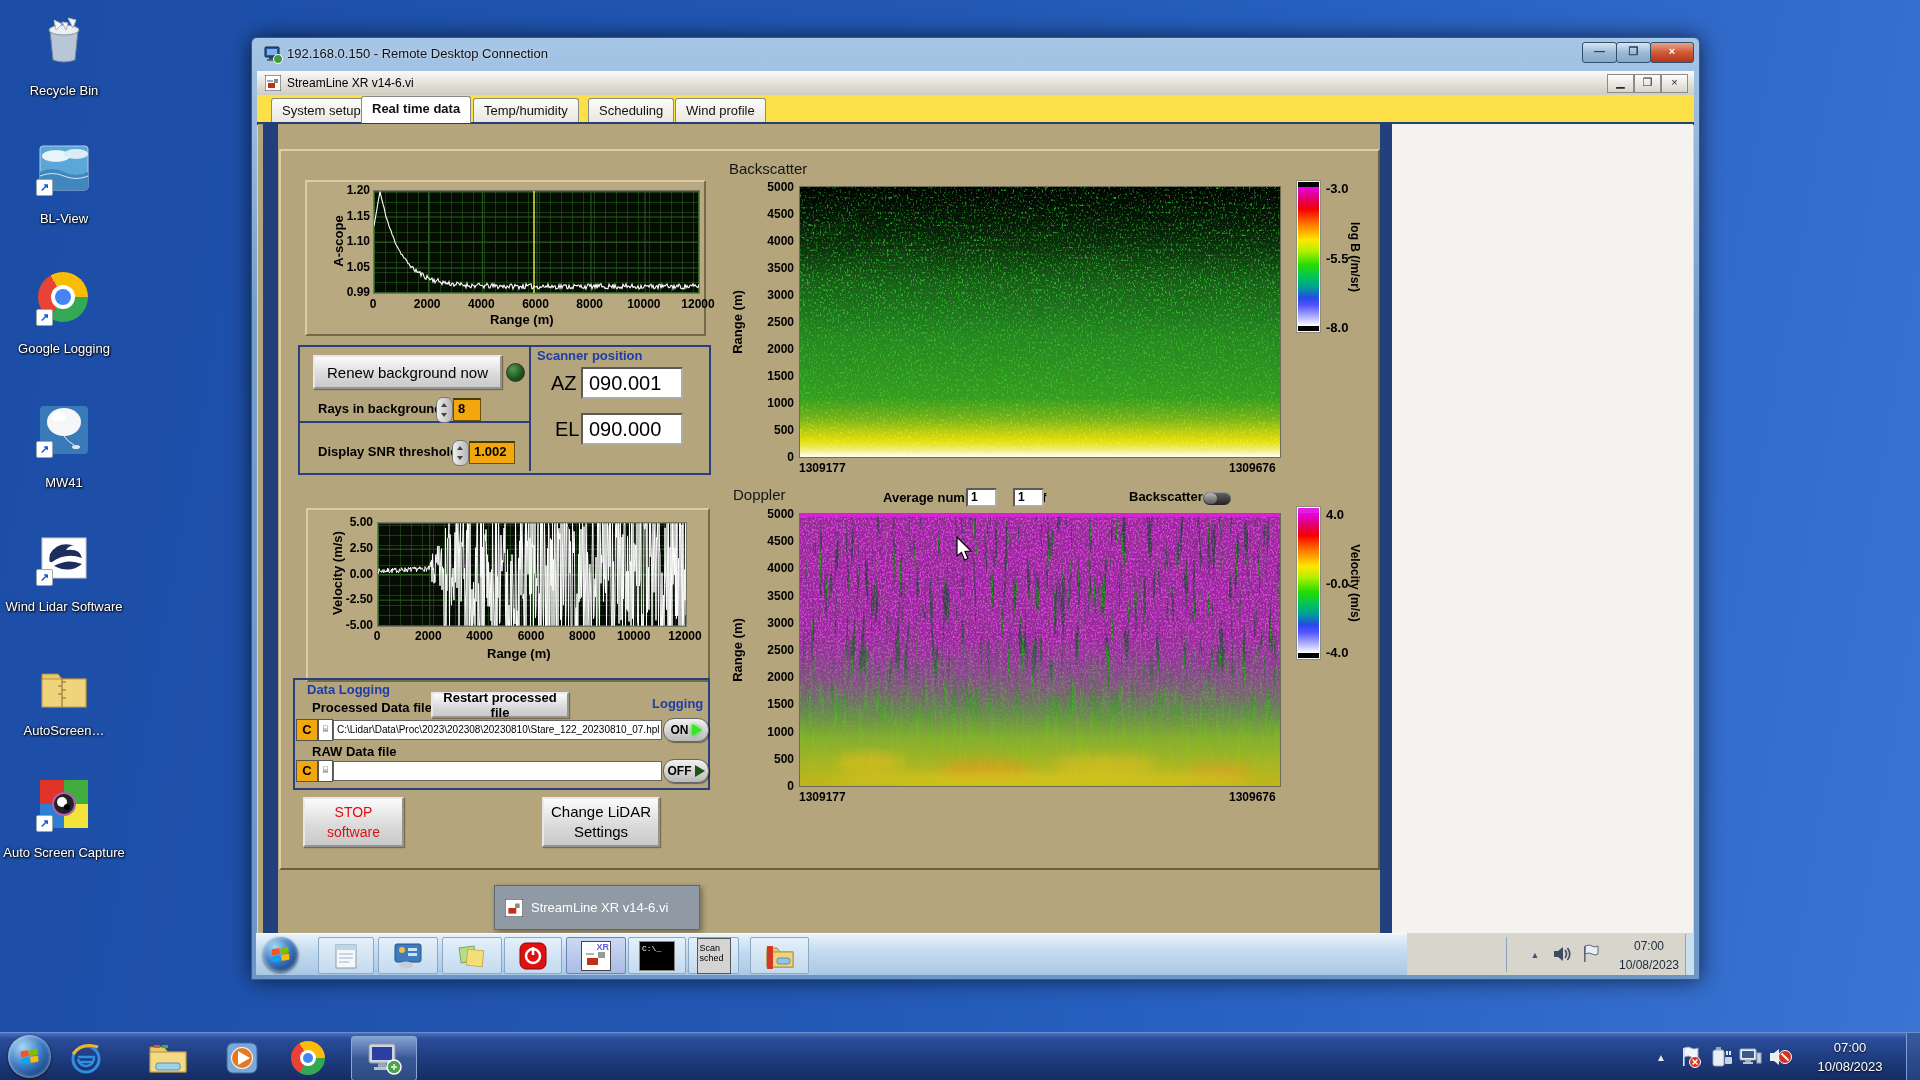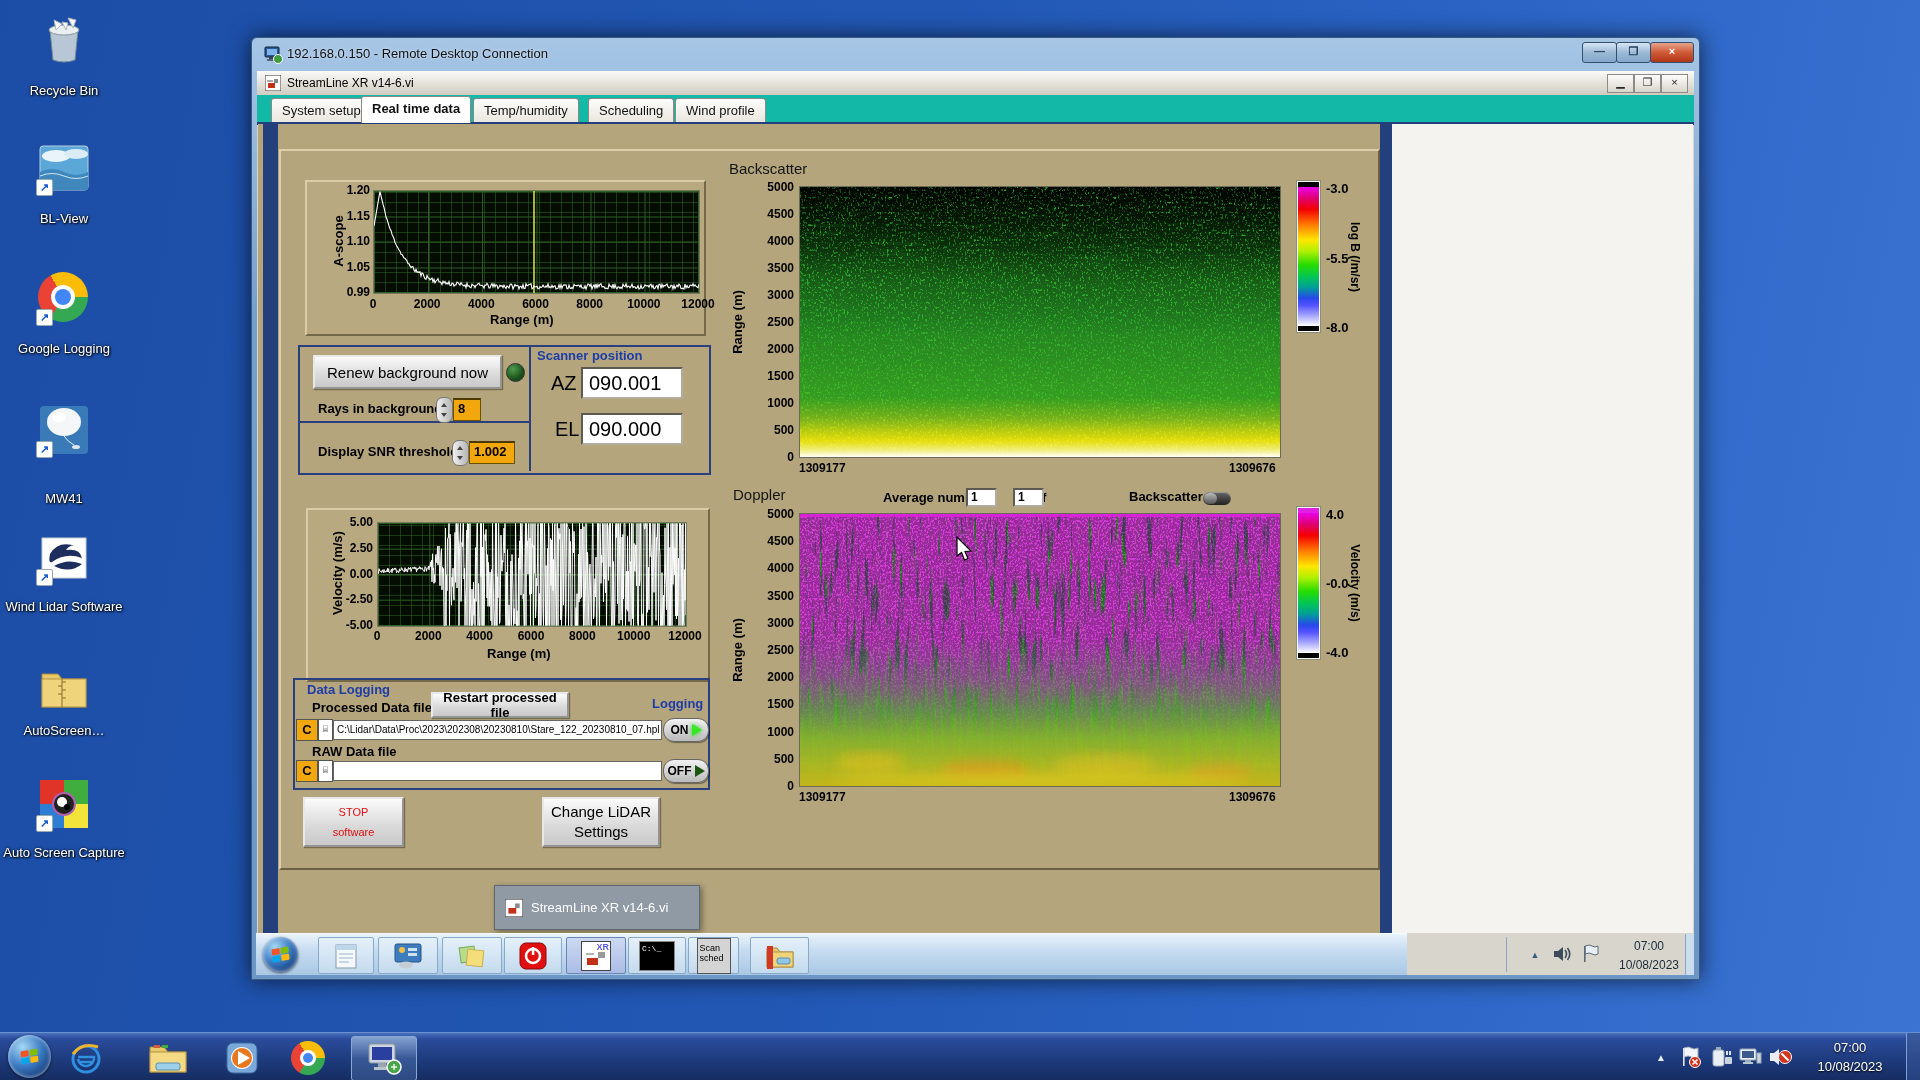--- a/index.html
+++ b/index.html
@@ -15,21 +15,21 @@
   #rdpwin{position:absolute;left:251px;top:37px;width:1447px;height:941px;background:linear-gradient(180deg,#a7c6e6,#759ecb 30%,#6b96c6);border:1px solid #3a5a80;border-radius:6px 6px 0 0;box-shadow:0 0 22px rgba(0,0,0,.65);}
   #rdptitle{position:absolute;left:0;top:0;right:0;height:33px;}
   #rdptitle .t{position:absolute;left:35px;top:8px;font-size:13px;color:#111;text-shadow:0 0 3px #dce9f5;}
   .aerobtn{position:absolute;top:4px;height:19px;width:33px;background:linear-gradient(180deg,#d7e6f4,#9cb9d6 50%,#86a8cb);border:1px solid #30506e;border-radius:3px;color:#24405c;font-size:11px;font-weight:bold;text-align:center;line-height:17px;}
   .aerobtn.close{width:42px;background:linear-gradient(180deg,#e8a38c,#cf5a36 50%,#b23618);color:#fff;}
   #session{position:absolute;left:5px;top:33px;width:1437px;height:904px;background:#d8d5cc;overflow:hidden;}
   
   #apptitle{position:absolute;left:0;top:0;width:1437px;height:24px;background:linear-gradient(180deg,#fbfaf7,#dcd9d0 70%,#cfccc2);border-bottom:1px solid #9a9890;}
   #apptitle .t{position:absolute;left:30px;top:5px;font-size:12px;color:#000;}
   .cbtn{position:absolute;top:3px;width:25px;height:17px;background:linear-gradient(180deg,#fdfdfc,#d8d5cb);border:1px solid #8c8c84;text-align:center;line-height:15px;font-size:11px;color:#222;}
-  #tabstrip{position:absolute;left:0;top:24px;width:1437px;height:27px;background:#14b8a6;}
+  #tabstrip{position:absolute;left:0;top:24px;width:1437px;height:27px;background:#fde047;}
   .tab{position:absolute;top:3px;height:23px;background:linear-gradient(180deg,#fcfcfa,#e9e7df);border:1px solid #8a8a84;border-bottom:none;border-radius:3px 3px 0 0;font-size:13px;color:#111;text-align:center;line-height:23px;padding:0 10px;}
   .tab.active{top:1px;height:26px;background:#fff;font-weight:bold;z-index:3;}
   
   .navyline{background:#24407c;}
   .lvface{background:#b4a57d;}
   #lvpanel{position:absolute;left:279px;top:149px;width:1097px;height:717px;background:#b4a57d;border-top:2px solid #dccfa9;border-left:2px solid #dccfa9;border-right:2px solid #6b6046;border-bottom:2px solid #6b6046;}
   .lvraised{background:#b8a981;border-top:2px solid #d9cca6;border-left:2px solid #d9cca6;border-right:2px solid #75694c;border-bottom:2px solid #75694c;}
   .bluebox{border:2px solid #2a3f7e;}
   .lvlabel{font-size:13px;font-weight:bold;color:#000;white-space:nowrap;}
   .bluelabel{font-size:13px;font-weight:bold;color:#1d3da8;white-space:nowrap;}
@@ -115,21 +115,21 @@
     <div class="dicon" style="top:394px;">
       <svg width="52" height="52" viewBox="0 0 52 52">
           <rect x="2" y="2" width="48" height="48" rx="4" fill="#3a7ab8"></rect>
           <ellipse cx="26" cy="18" rx="17" ry="14" fill="#f4f6f8"></ellipse>
           <ellipse cx="21" cy="13" rx="7" ry="5" fill="#ffffff"></ellipse>
           <path d="M26 32 q4 6 10 9" stroke="#e8eef2" fill="none"></path>
           <ellipse cx="38" cy="43" rx="4" ry="2" fill="#dfe8ee"></ellipse>
         </svg>
       <span class="shortcut">↗</span>
     </div>
-    <div class="dlabel" style="top:480px;">MW41</div>
+    <div class="dlabel" style="top:464px;">MW41</div>
 
     <div class="dicon" style="top:522px;">
       <svg width="52" height="52" viewBox="0 0 52 52">
           <rect x="4" y="6" width="44" height="40" fill="#fff" stroke="#ccc"></rect>
           <path d="M12 22 q8 -14 26 -8 q-6 -2 -10 4 q14 -2 16 8 q-16 -6 -30 4 q-4 2 -2 -8z" fill="#1d2d5e"></path>
           <path d="M16 34 q14 -8 28 -2 q-12 10 -28 2z" fill="#1d2d5e"></path>
         </svg>
       <span class="shortcut">↗</span>
     </div>
     <div class="dlabel" style="top:588px;">Wind Lidar Software</div>
@@ -455,21 +455,21 @@
     </div>
   <span class="abs lvlabel" style="left:312px;top:744px;">RAW Data file</span>
   <div class="cicon" style="left:296px;top:760px;">C</div>
   <div class="bicon" style="left:318px;top:760px;">⌸</div>
   <div class="pathfld" style="left:333px;top:761px;width:324px;height:18px;"></div>
   <div class="togglebtn" style="left:663px;top:759px;">
       <span>OFF</span>
       <span class="arr off"></span>
     </div>
 
-  <div class="btn3d" style="left:303px;top:797px;width:97px;height:46px;font-size:11px;color:#e01010;flex-direction:column;line-height:20px;">
+  <div class="btn3d" style="left:303px;top:797px;width:97px;height:46px;font-size:14px;color:#e01010;flex-direction:column;line-height:20px;">
     <span>STOP</span>
       <span>software</span>
   </div>
   <div class="btn3d" style="left:542px;top:797px;width:114px;height:46px;font-size:15px;flex-direction:column;line-height:20px;">
     <span>Change LiDAR</span>
       <span>Settings</span>
   </div>
 
   <div class="abs" style="left:494px;top:885px;width:204px;height:43px;background:#8f9aa5;border:1px solid #5f6972;display:flex;align-items:center;box-shadow:2px 2px 6px rgba(0,0,0,.4);">
     <svg style="margin-left:10px;" width="18" height="18" viewBox="0 0 16 16">

